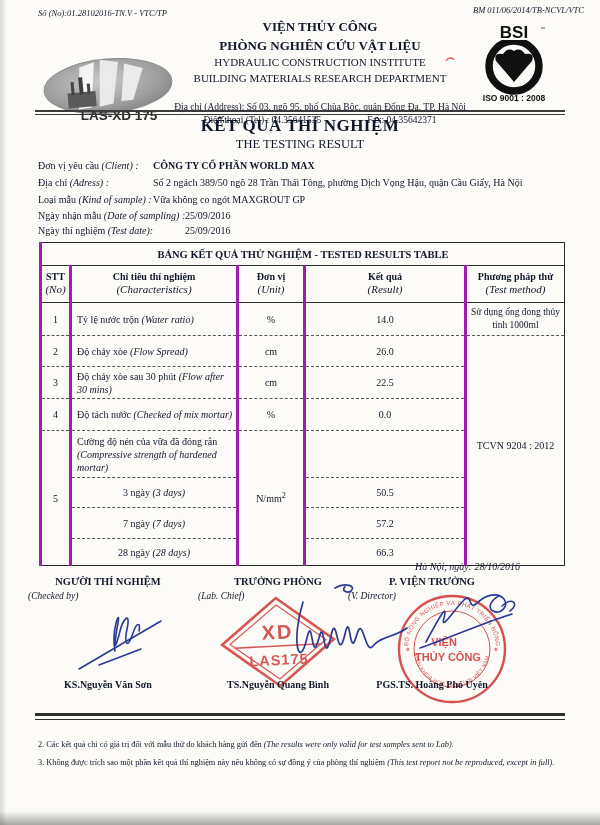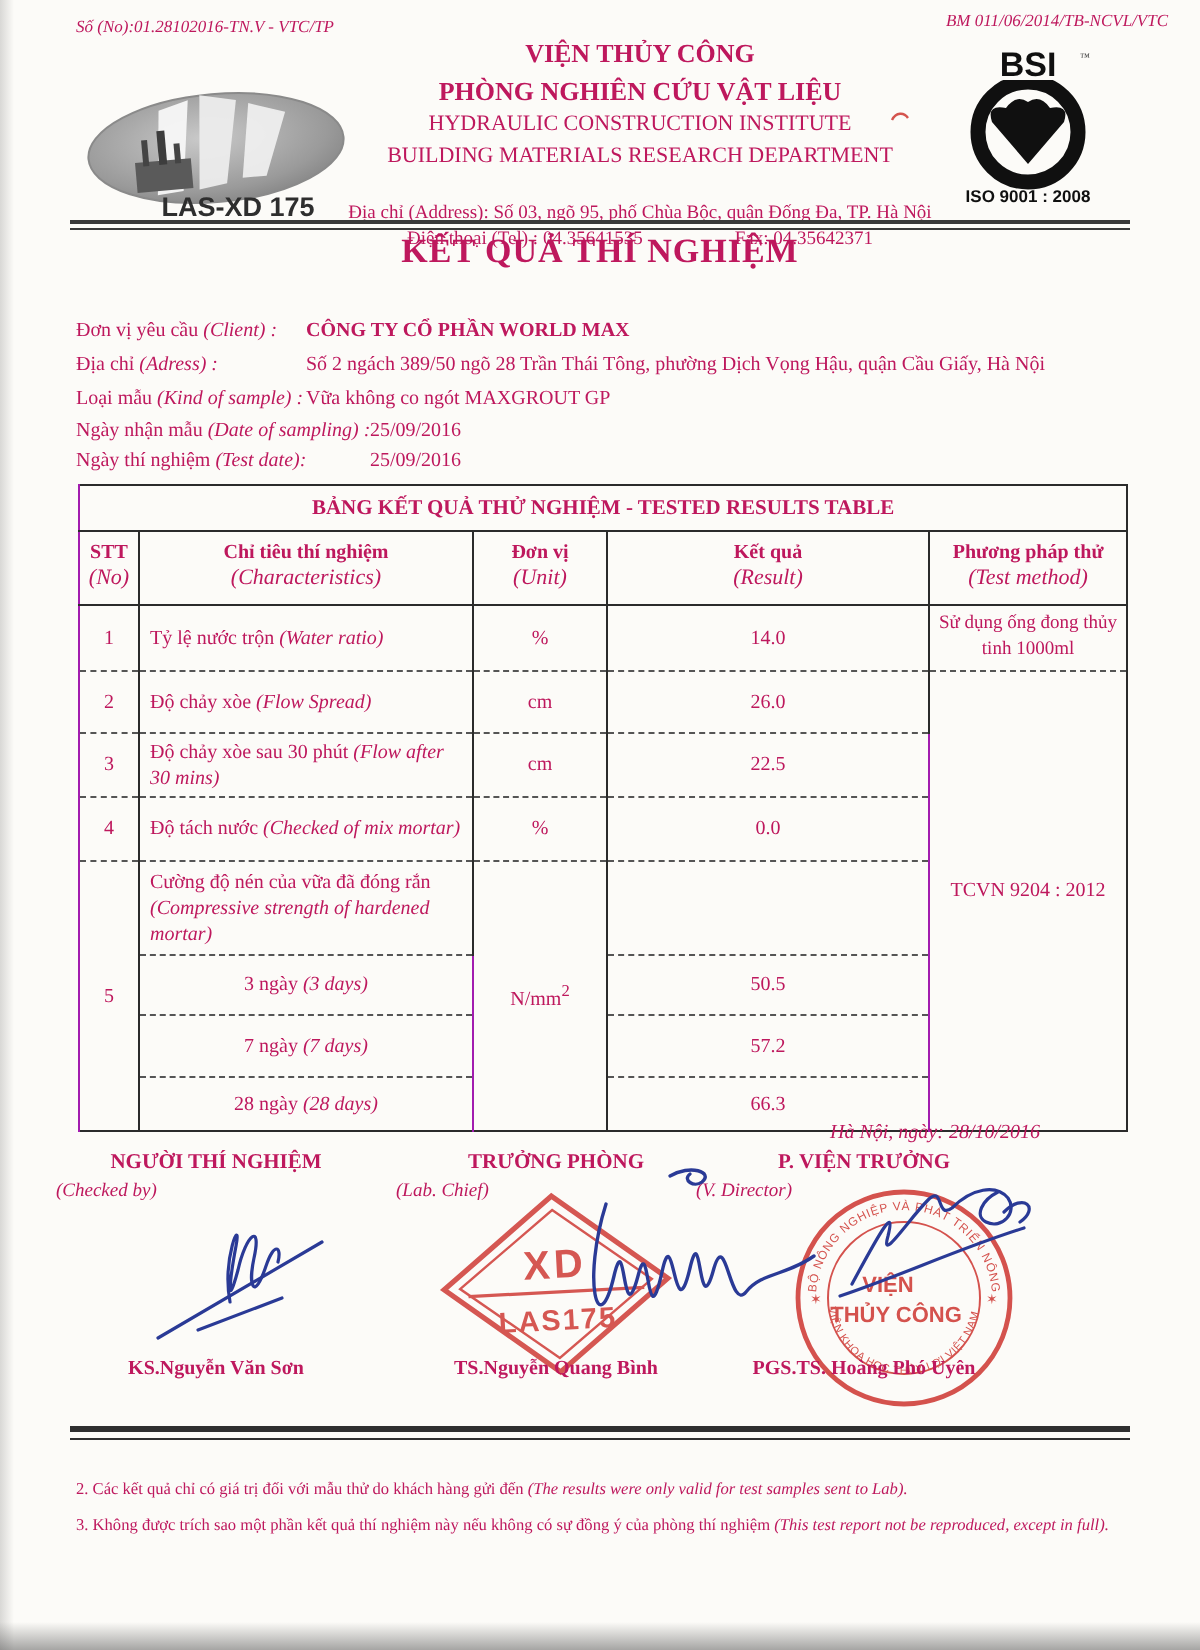--- a/index.html
+++ b/index.html
@@ -1,17 +1,17 @@
 <!DOCTYPE html>
 <html><head>
 <meta charset="utf-8">
 <style>
   html,body{margin:0;padding:0;background:#e8e8e6;}
   .page{position:relative;width:600px;height:825px;margin:0 auto;background:#fcfbf8;
-        font-family:"Liberation Serif","DejaVu Serif",serif;color:#be185d;overflow:hidden;}
+        font-family:"Liberation Serif","DejaVu Serif",serif;color:#0f172a;overflow:hidden;}
   .abs{position:absolute;}
   .it{font-style:italic;}
   .b{font-weight:bold;}
   .nowrap{white-space:nowrap;}
 
   .edge-left{position:absolute;left:0;top:0;bottom:0;width:7px;
              background:linear-gradient(to right,rgba(110,110,110,.25),rgba(110,110,110,0));z-index:50;}
   .edge-bottom{position:absolute;left:0;right:0;bottom:0;height:14px;
              background:linear-gradient(to top,rgba(80,80,80,.5),rgba(80,80,80,0));z-index:50;}
 
@@ -32,21 +32,21 @@
   .title-en{left:0;top:137px;width:100%;text-align:center;font-size:12.5px;}
 
   .crow{left:38px;height:15px;font-size:10px;white-space:nowrap;}
   .crow .lab{display:inline-block;width:114px;}
   .crow .val{position:absolute;left:115px;}
   .crow .val-date{position:absolute;left:147px;}
 
   table.results{position:absolute;left:39px;top:242px;width:524px;border-collapse:collapse;
                 table-layout:fixed;font-size:10px;}
   table.results{border:1.6px solid #2b2b2b;}
-  table.results td{border-left:1px solid #a21caf;border-right:1px solid #2b2b2b;
+  table.results td{border-left:3px solid #a21caf;border-right:1px solid #2b2b2b;
                    padding:1px 3px;vertical-align:middle;overflow:hidden;}
   td.solid-b{border-bottom:1px solid #2b2b2b !important;}
   td.dash-b{border-bottom:1px dashed #555;}
   .tbl-title{font-weight:bold;text-align:center;font-size:10.5px;height:20px;}
   .th{text-align:center;line-height:1.25;height:34px;}
   .th .vi{font-weight:bold;font-size:10px;display:block;}
   .th .en{font-style:italic;font-size:11px;display:block;}
   .c{text-align:center;}
   .char{text-align:left;padding-left:5px !important;line-height:1.3;}
   .method-top{text-align:center;font-size:9.5px;line-height:1.35;}
@@ -63,21 +63,21 @@
 </head>
 <body>
 
 <div class="page">
   <div class="edge-left"></div>
   <div class="edge-bottom"></div>
 
   <div class="abs doc-no">Số (No):01.28102016-TN.V - VTC/TP</div>
   <div class="abs form-code">BM 011/06/2014/TB-NCVL/VTC</div>
 
-  <div class="abs" style="left:33px;top:44px;width:150px;height:68px;">
+  <div class="abs" style="left:33px;top:56px;width:150px;height:68px;">
     <svg width="150" height="68" viewBox="0 0 150 68">
       <defs>
         <radialGradient id="gg" cx="45%" cy="40%" r="70%">
           <stop offset="0%" stop-color="#c9c9c9"></stop>
             <stop offset="70%" stop-color="#9a9a9a"></stop>
             <stop offset="100%" stop-color="#7e7e7e"></stop>
         </radialGradient>
       </defs>
       <g transform="rotate(-5 75 30)">
         <ellipse cx="75" cy="30" rx="64" ry="27" fill="url(#gg)" stroke="#8a8a8a"></ellipse>
@@ -115,20 +115,21 @@
       <text x="37" y="18" text-anchor="middle" font-family="Liberation Sans, sans-serif" font-weight="bold" font-size="17" fill="#101010">BSI</text>
       <text x="63" y="10" font-size="5" fill="#333">™</text>
       <path d="M37,62 L19,41 Q16,32 26,34 Q31,27 37,31 Q43,27 48,34 Q58,32 55,41 Z" fill="#101010"></path>
       <text x="37" y="81" text-anchor="middle" font-family="Liberation Sans, sans-serif" font-weight="bold" font-size="8.5" fill="#101010">ISO 9001 : 2008</text>
     </svg>
   </div>
 
   <div class="abs hdr-line"></div>
 
   <div class="abs title-vi">KẾT QUẢ THÍ NGHIỆM</div>
+  <div class="abs title-en">THE TESTING RESULT</div>
 
   <div class="abs crow" style="top:160px;">
     <span class="lab"><span>Đơn vị yêu cầu </span><span class="it">(Client) :</span></span>
     <span class="val b">CÔNG TY CỔ PHẦN WORLD MAX</span>
   </div>
   <div class="abs crow" style="top:177px;">
     <span class="lab"><span>Địa chỉ </span><span class="it">(Adress) :</span></span>
     <span class="val">Số 2 ngách 389/50 ngõ 28 Trần Thái Tông, phường Dịch Vọng Hậu, quận Cầu Giấy, Hà Nội</span>
   </div>
   <div class="abs crow" style="top:194px;">

